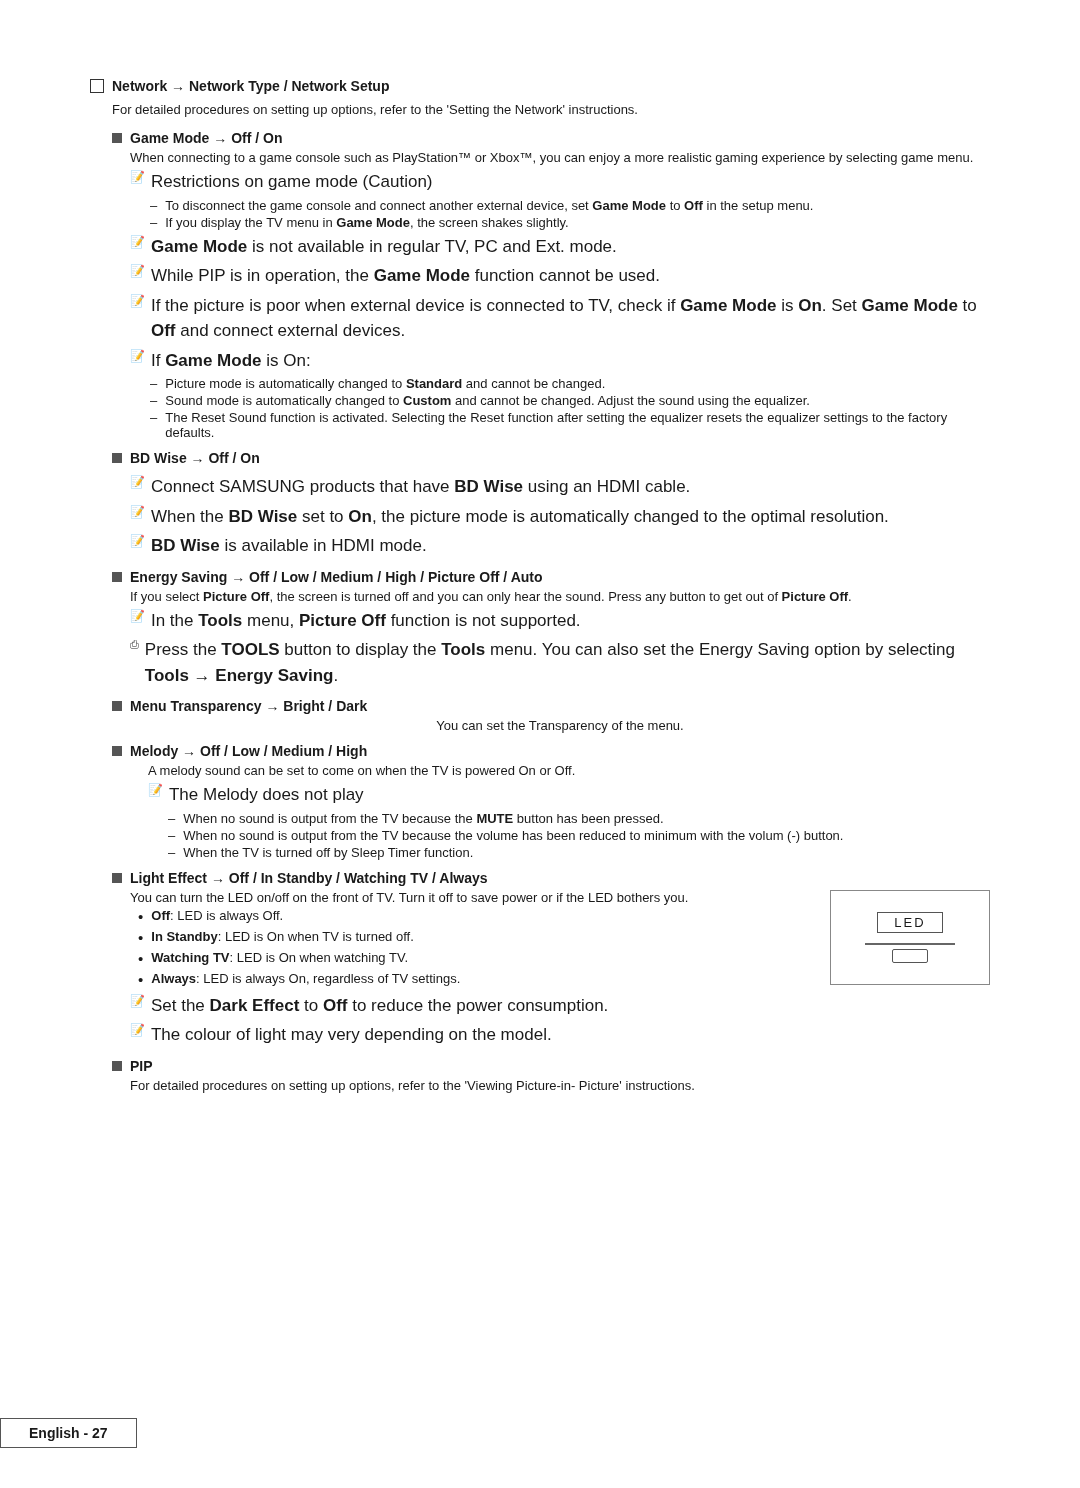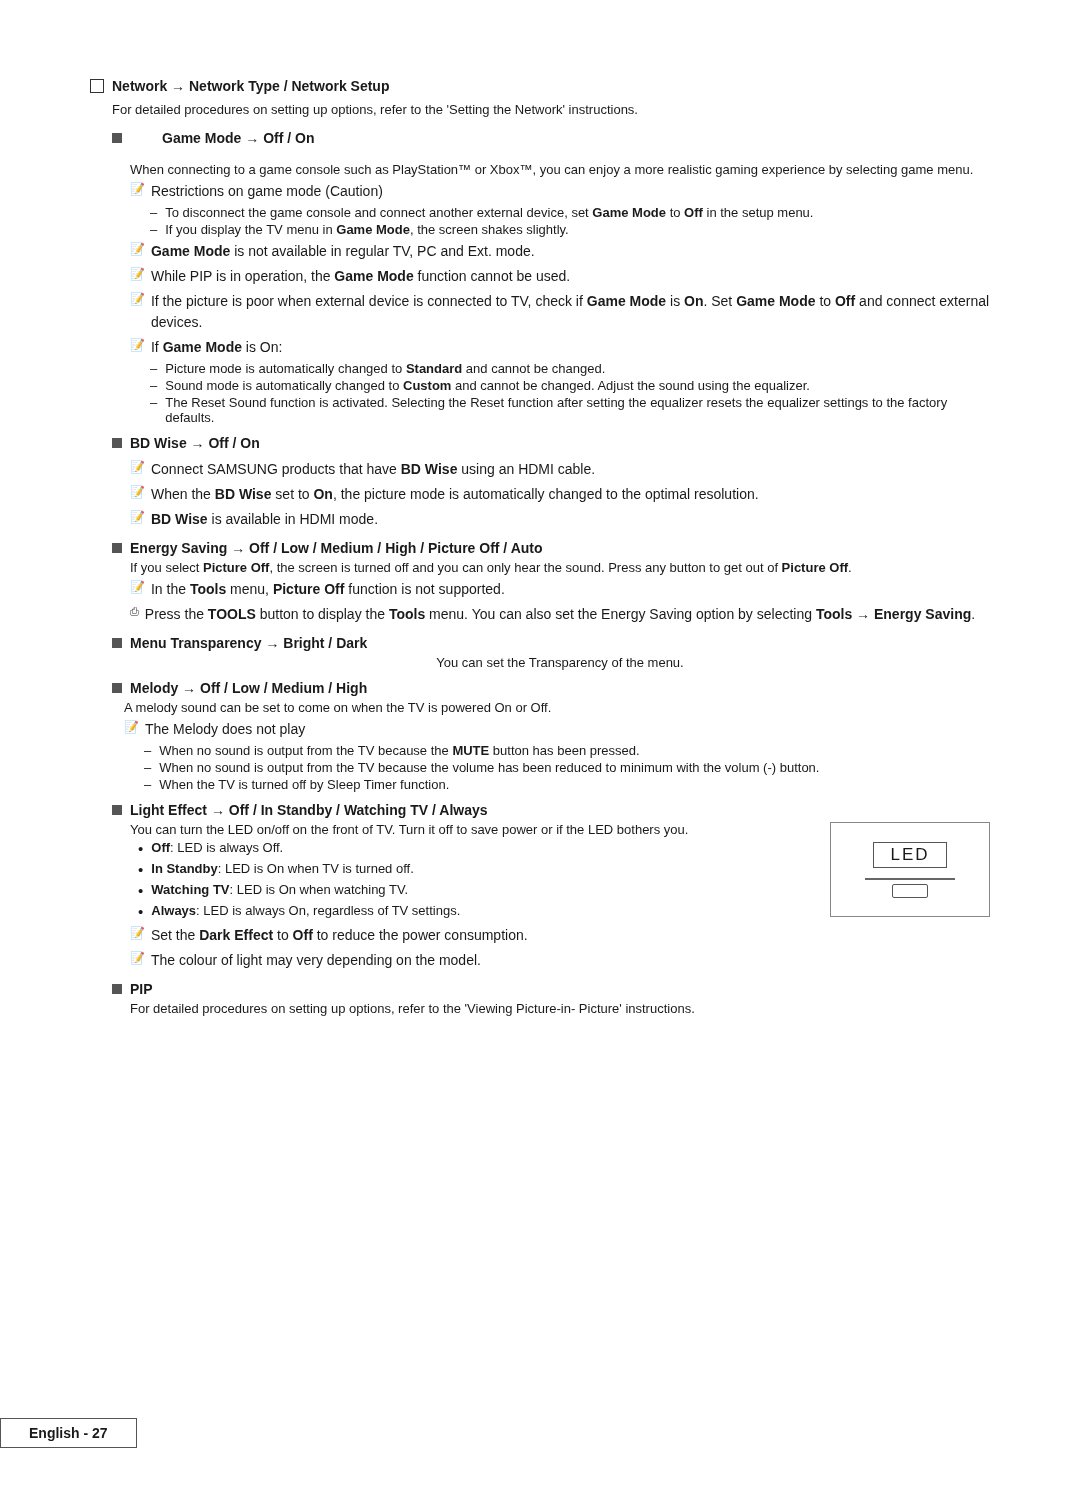--- a/index.html
+++ b/index.html
@@ -66,21 +66,21 @@
       margin-top: 1px;
       font-style: normal;
     }
     .note-icon-remote {
       font-size: 11px;
       margin-right: 6px;
       flex-shrink: 0;
       margin-top: 1px;
     }
     .note-text {
-      font-size: 14px;
+      font-size: 17px;
       line-height: 1.5;
     }
     .dash-list {
       margin-left: 20px;
       margin-top: 3px;
     }
     .dash-item {
       display: flex;
       align-items: flex-start;
       margin-top: 2px;
@@ -154,21 +154,21 @@
       <span class="section-title">Network → Network Type / Network Setup</span>
     </div>
     <div class="section-body">
       <span>For detailed procedures on setting up options, refer to the 'Setting the Network' instructions.</span>
     </div>
   </div>
 
   <div>
 
     <div class="subsection">
-      <div style="display:flex;align-items:flex-start;margin-bottom:16px;gap:32px;">
+      <div style="display:flex;align-items:flex-start;margin-bottom:4px;">
         <span class="square-icon"></span>
         <span class="section-title"><b>Game Mode → Off / On</b></span>
       </div>
       <div style="margin-left:18px;">
         <p>When connecting to a game console such as PlayStation™ or Xbox™, you can enjoy a more realistic gaming experience by selecting game menu.</p>
         <div class="note-row">
           <span class="note-icon">📝</span>
           <span class="note-text">Restrictions on game mode (Caution)</span>
         </div>
         <div class="dash-list">
@@ -261,21 +261,21 @@
       <div style="margin-left:18px;text-align:center;">
         <p>You can set the Transparency of the menu.</p>
       </div>
     </div>
 
     <div class="subsection">
       <div style="display:flex;align-items:flex-start;margin-bottom:4px;">
         <span class="square-icon"></span>
         <span class="section-title"><b>Melody → Off / Low / Medium / High</b></span>
       </div>
-      <div style="margin-left:12px;">
+      <div style="margin-left:36px;">
         <p>A melody sound can be set to come on when the TV is powered On or Off.</p>
         <div class="note-row">
           <span class="note-icon">📝</span>
           <span class="note-text">The Melody does not play</span>
         </div>
         <div class="dash-list">
           <div class="dash-item">
             <span class="dash">–</span>
             <span>When no sound is output from the TV because the <b>MUTE</b> button has been pressed.</span>
           </div>
@@ -323,21 +323,21 @@
               <span class="note-text">Set the <b>Dark Effect</b> to <b>Off</b> to reduce the power consumption.</span>
             </div>
             <div class="note-row">
               <span class="note-icon">📝</span>
               <span class="note-text">The colour of light may very depending on the model.</span>
             </div>
           </div>
 
           <div class="led-container">
             <div style="border: 1.5px solid #888; width: 160px; height: 95px; display: flex; flex-direction: column; align-items: center; justify-content: center; background: #fff;">
-              <div style="border: 1.5px solid #555; padding: 2px 16px; font-size: 17px; letter-spacing: 2px; margin-bottom: 10px;">LED</div>
+              <div style="border: 1.5px solid #555; padding: 2px 16px; font-size: 13px; letter-spacing: 2px; margin-bottom: 10px;">LED</div>
               <div style="display: flex; flex-direction: column; align-items: center; gap: 4px;">
                 <div style="width: 90px; height: 2px; background: #666;"></div>
                 <div style="width: 36px; height: 14px; border: 1.5px solid #555; border-radius: 2px;"></div>
               </div>
             </div>
           </div>
         </div>
       </div>
     </div>
 

